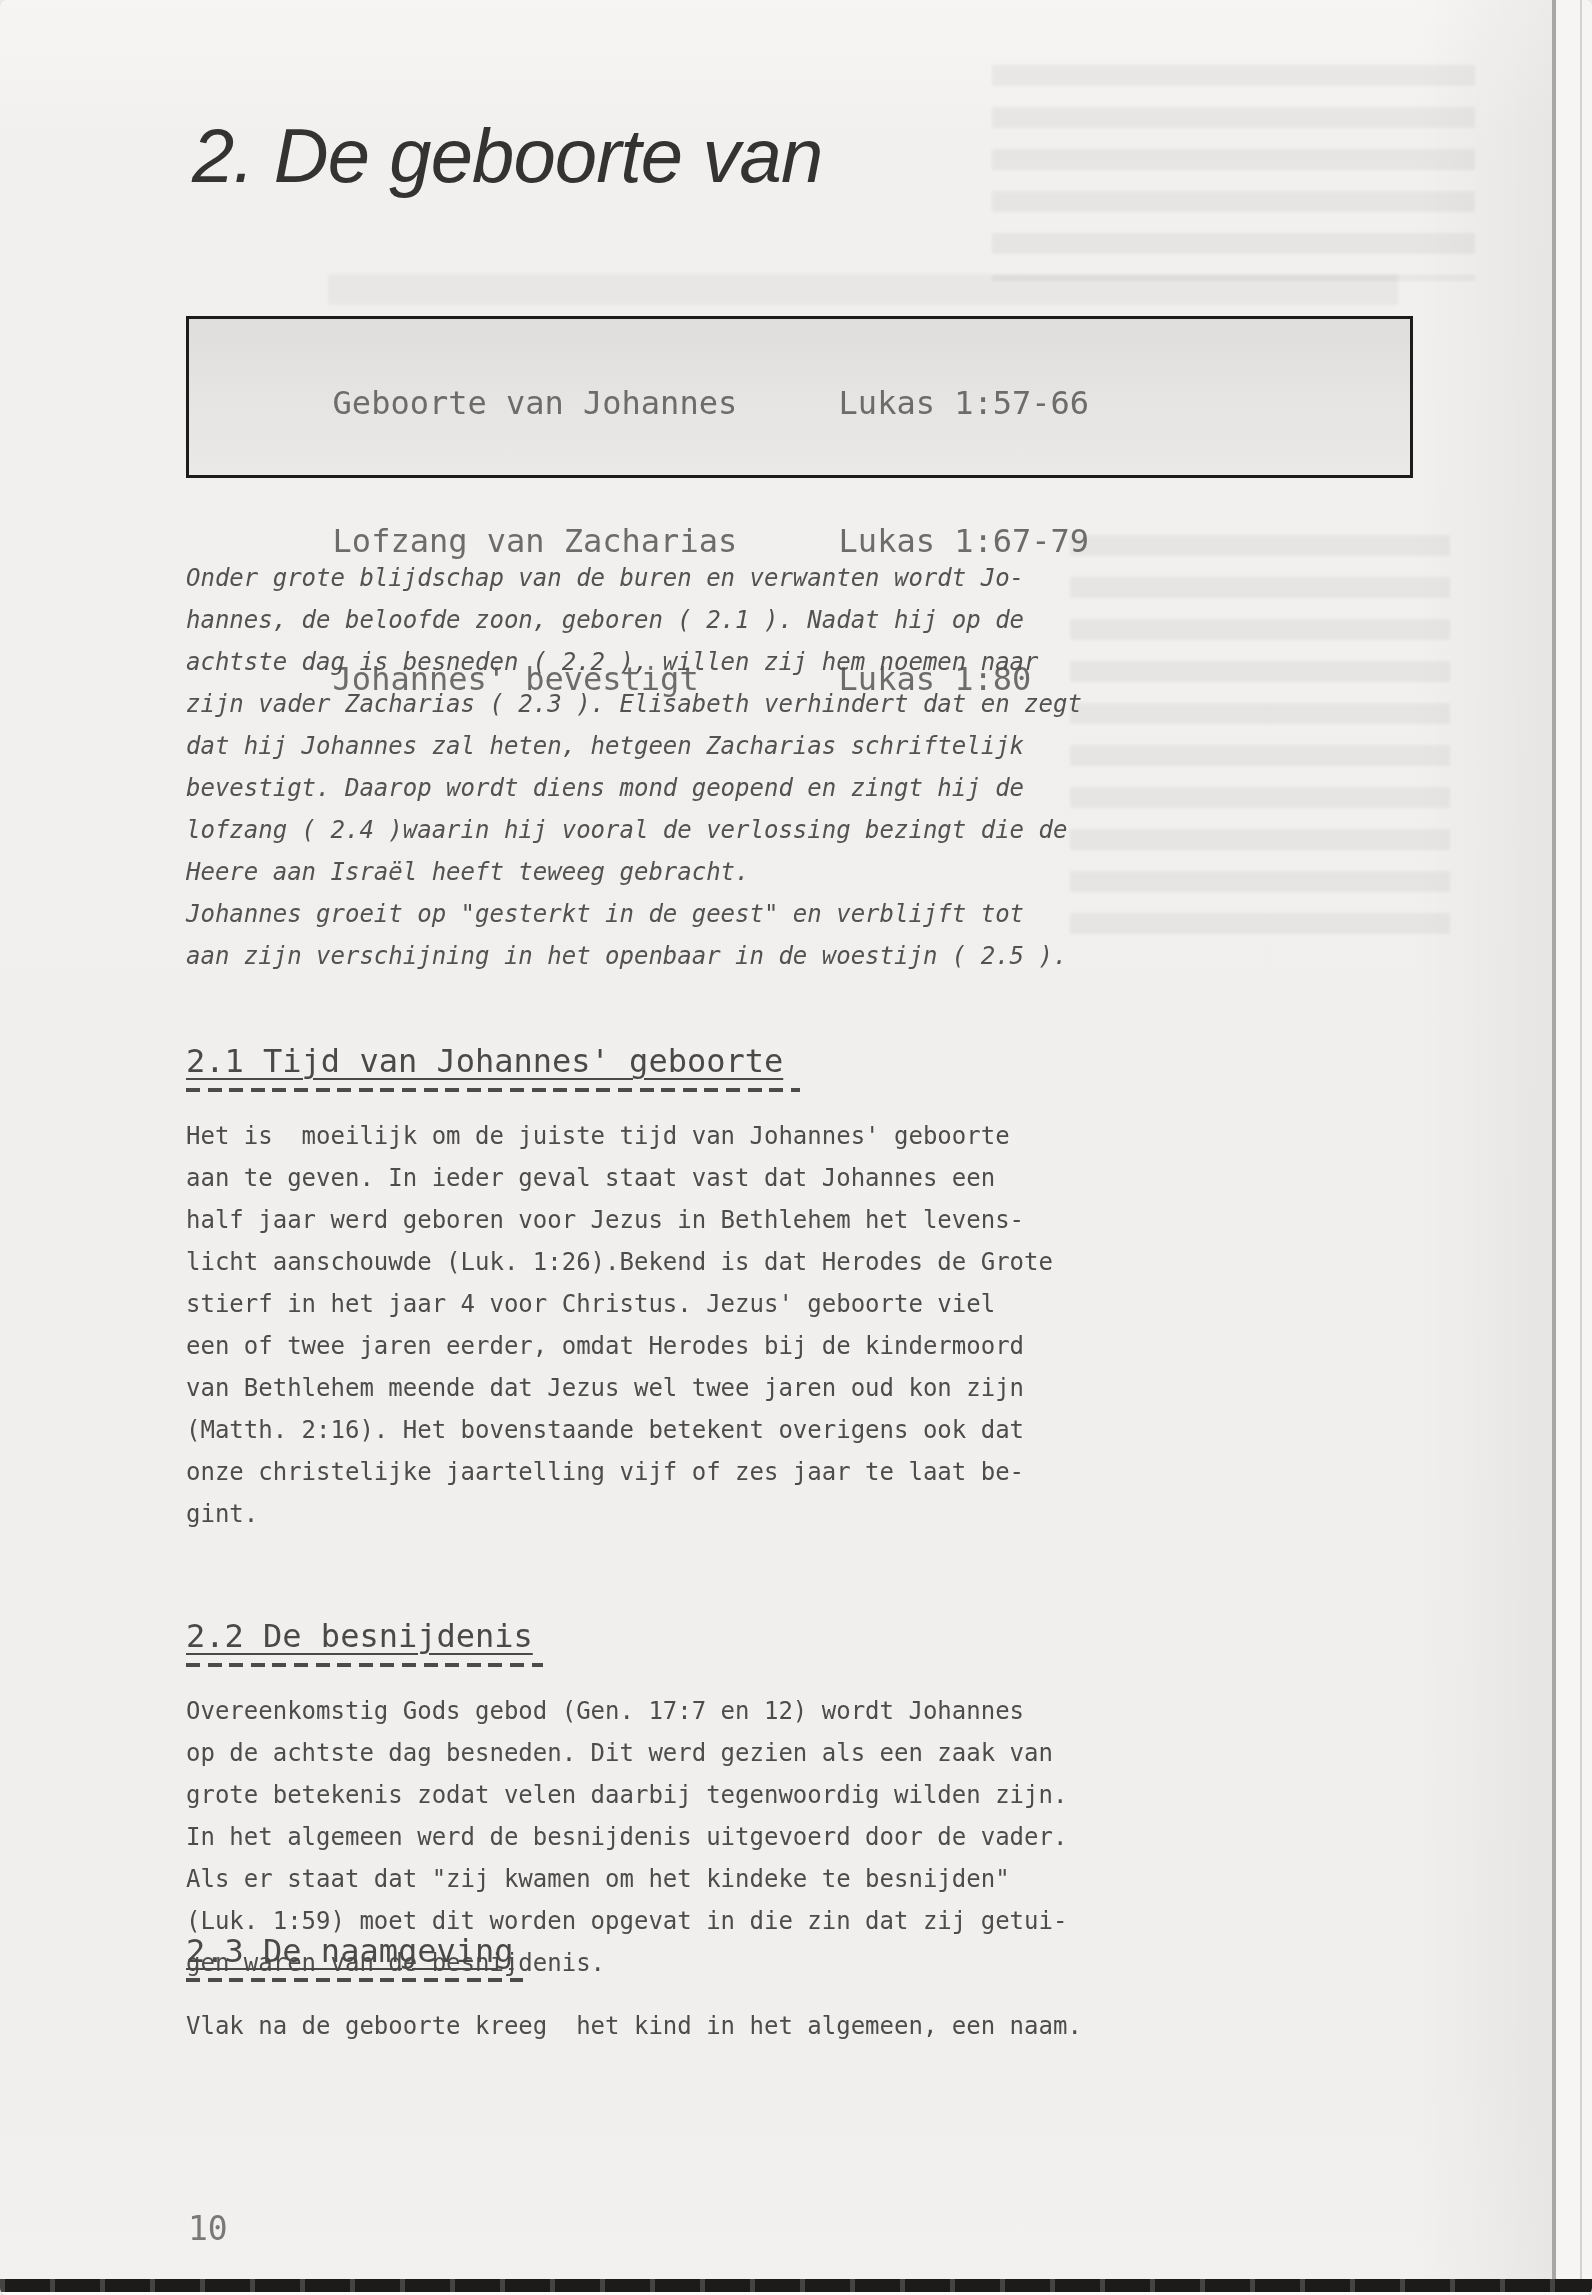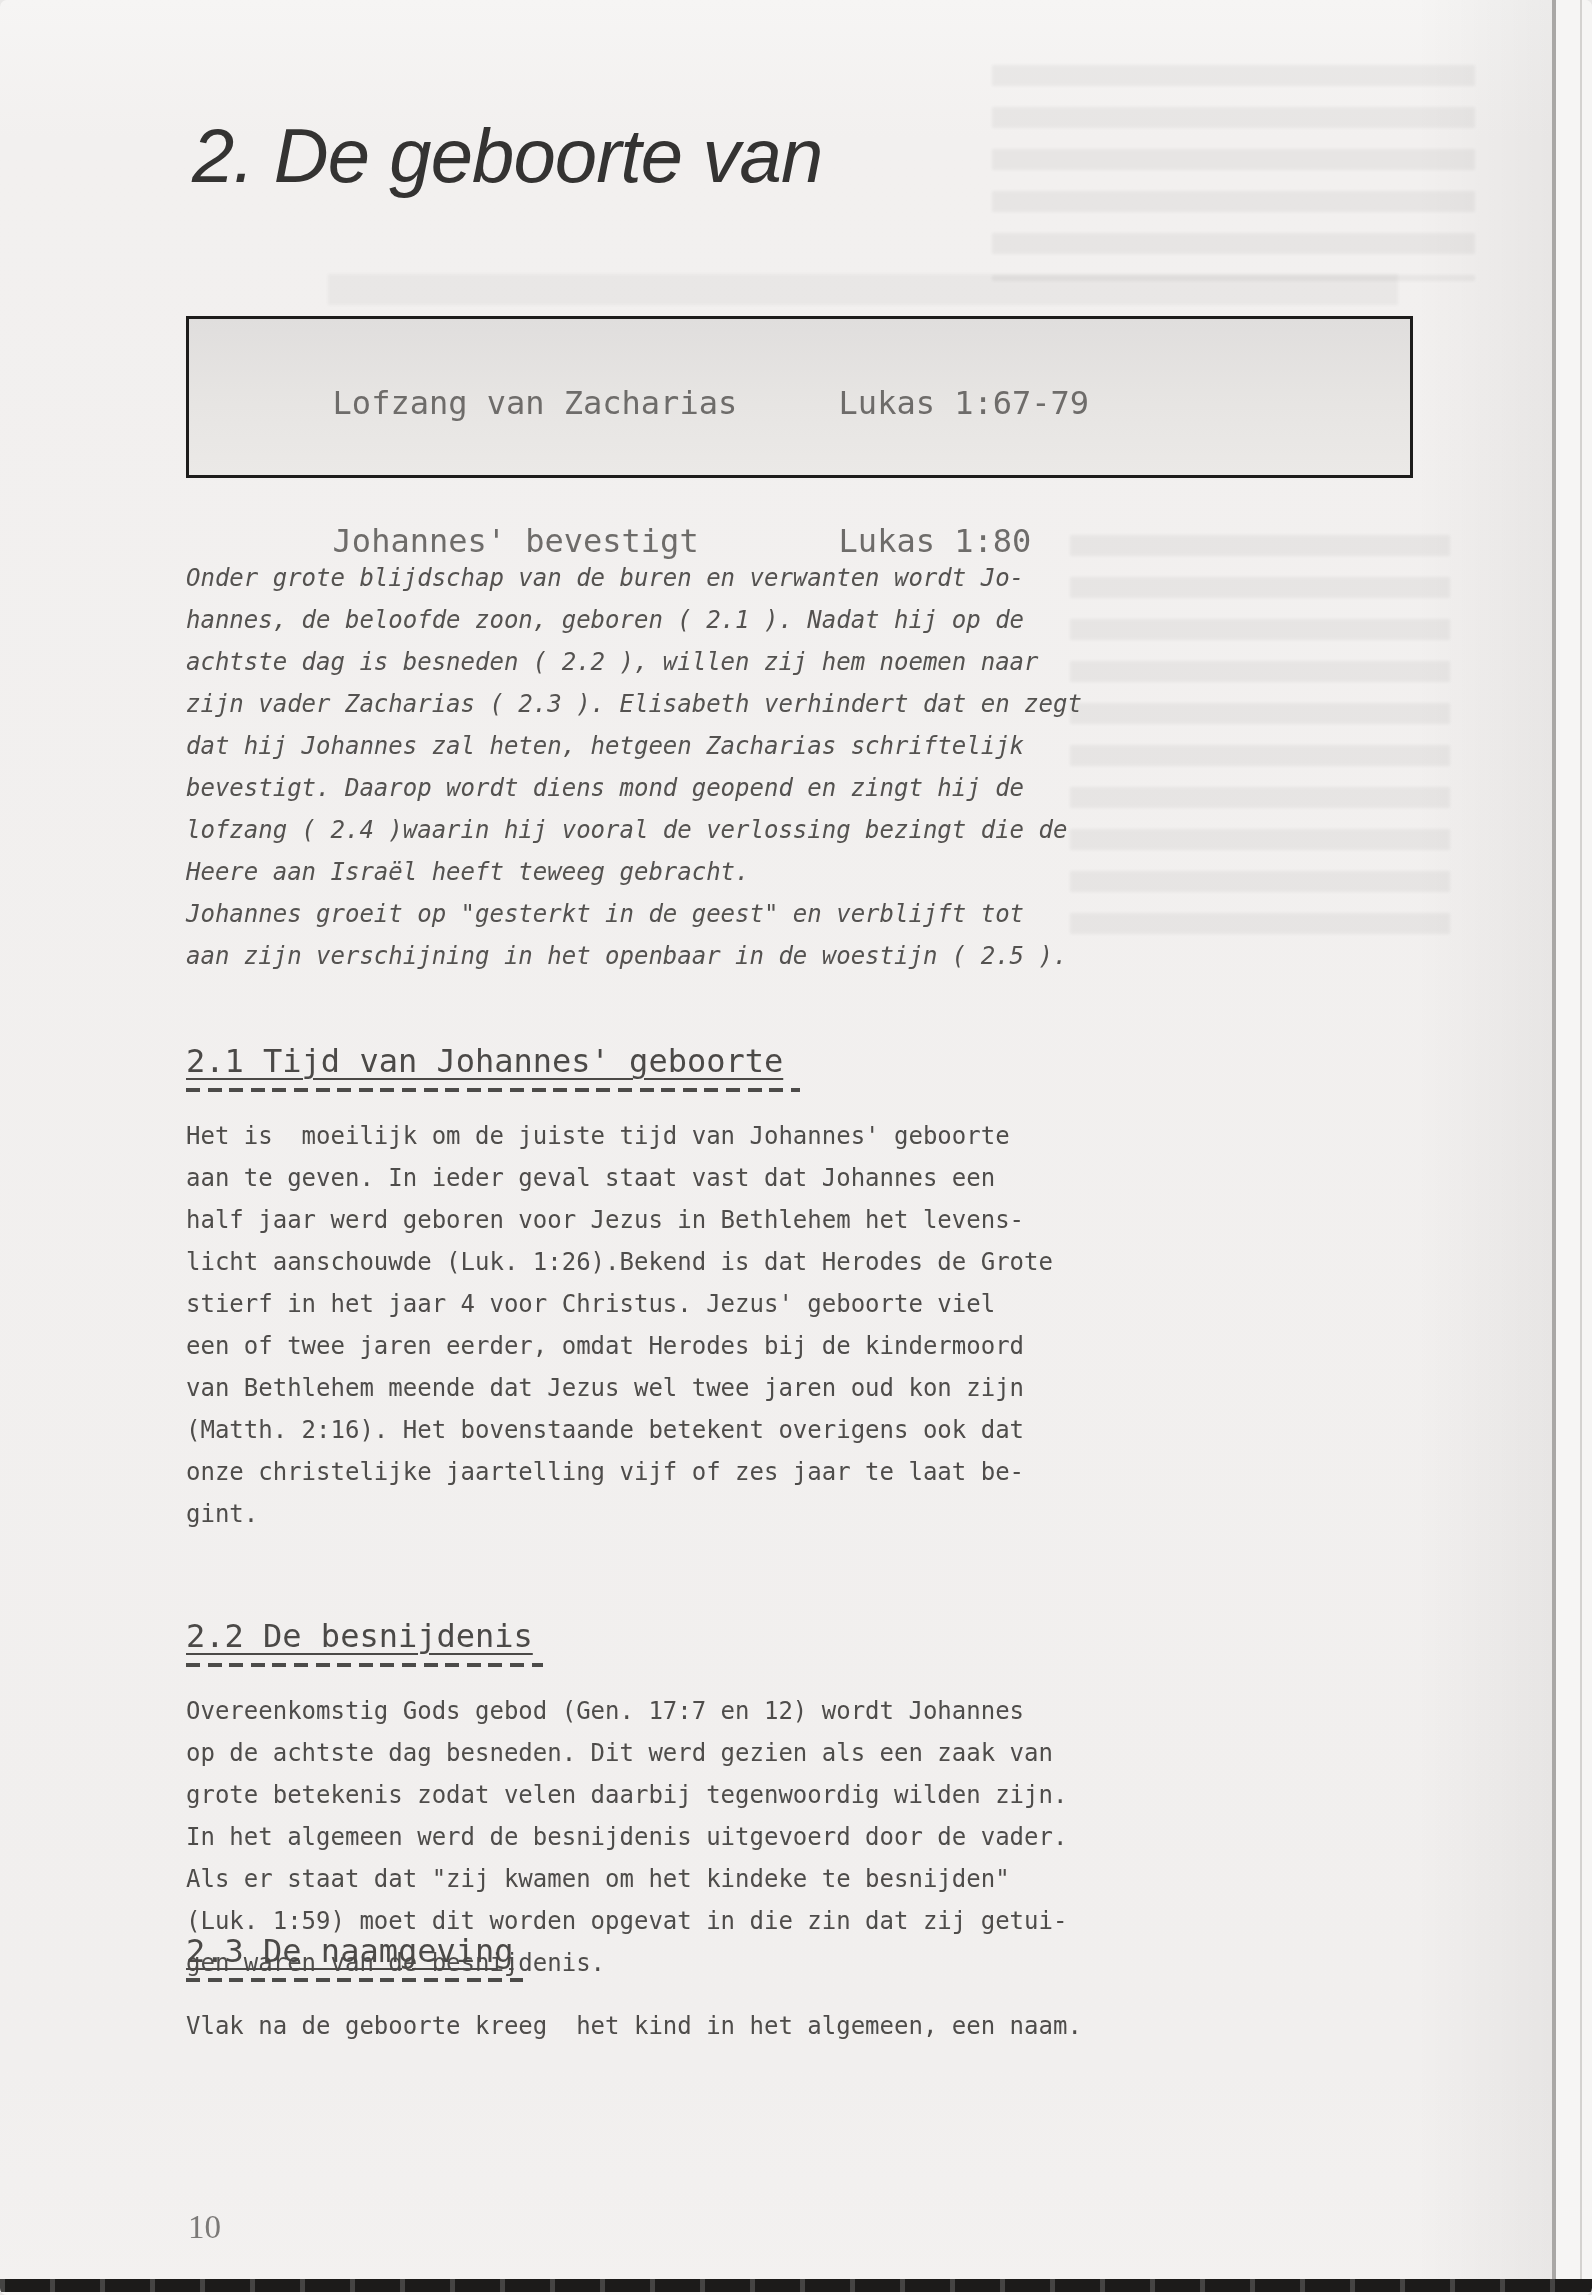--- a/index.html
+++ b/index.html
@@ -49,36 +49,39 @@
   .mono{font-size:24px;line-height:42px;color:#4e4c4a;white-space:pre;}
   .intro{position:absolute;left:186px;top:557px;font-style:italic;color:#545250;}
   .section{position:absolute;left:186px;}
   .sec-1{top:1042px;} .sec-2{top:1617px;} .sec-3{top:1932px;}
   .heading{font-size:32px;line-height:38px;color:#4b4947;}
   .heading span{text-decoration:underline;text-decoration-thickness:2.2px;text-underline-offset:6px;}
   .dashes{margin-top:7.8px;height:4.3px;
     background:repeating-linear-gradient(90deg,#4c4b49 0 14px,transparent 14px 21.6px);}
   .w1{width:614px;} .w2{width:357px;} .w3{width:337px;}
   .body-lines{margin-top:23px;}
-  .pagenum{position:absolute;left:188px;top:2209px;font-size:33px;color:#7b7977;font-family:Liberation Serif, serif;}
+  .pagenum{position:absolute;left:188px;top:2209px;font-size:33px;color:#7b7977;}
 </style>
 </head>
 <body>
 
 <div class="canvas">
 
   <div class="ghost" style="left:992px;top:65px;width:483px;height:216px;"></div>
   <div class="ghost band" style="left:328px;top:274px;width:1070px;height:31px;"></div>
   <div class="ghost" style="left:1070px;top:535px;width:380px;height:406px;"></div>
 
   <div class="title">
     <span class="l1">2. De geboorte van</span>
   </div>
 
   <div class="refbox">
+    <div class="row">
+      <span class="lbl">Geboorte van Johannes</span><span>Lukas 1:57-66</span>
+    </div>
     <div class="row">
       <span class="lbl">Lofzang van Zacharias</span><span>Lukas 1:67-79</span>
     </div>
     <div class="row">
       <span class="lbl">Johannes' bevestigt</span><span>Lukas 1:80</span>
     </div>
   </div>
 
   <div class="mono intro">Onder grote blijdschap van de buren en verwanten wordt Jo-
 hannes, de beloofde zoon, geboren ( 2.1 ). Nadat hij op de

